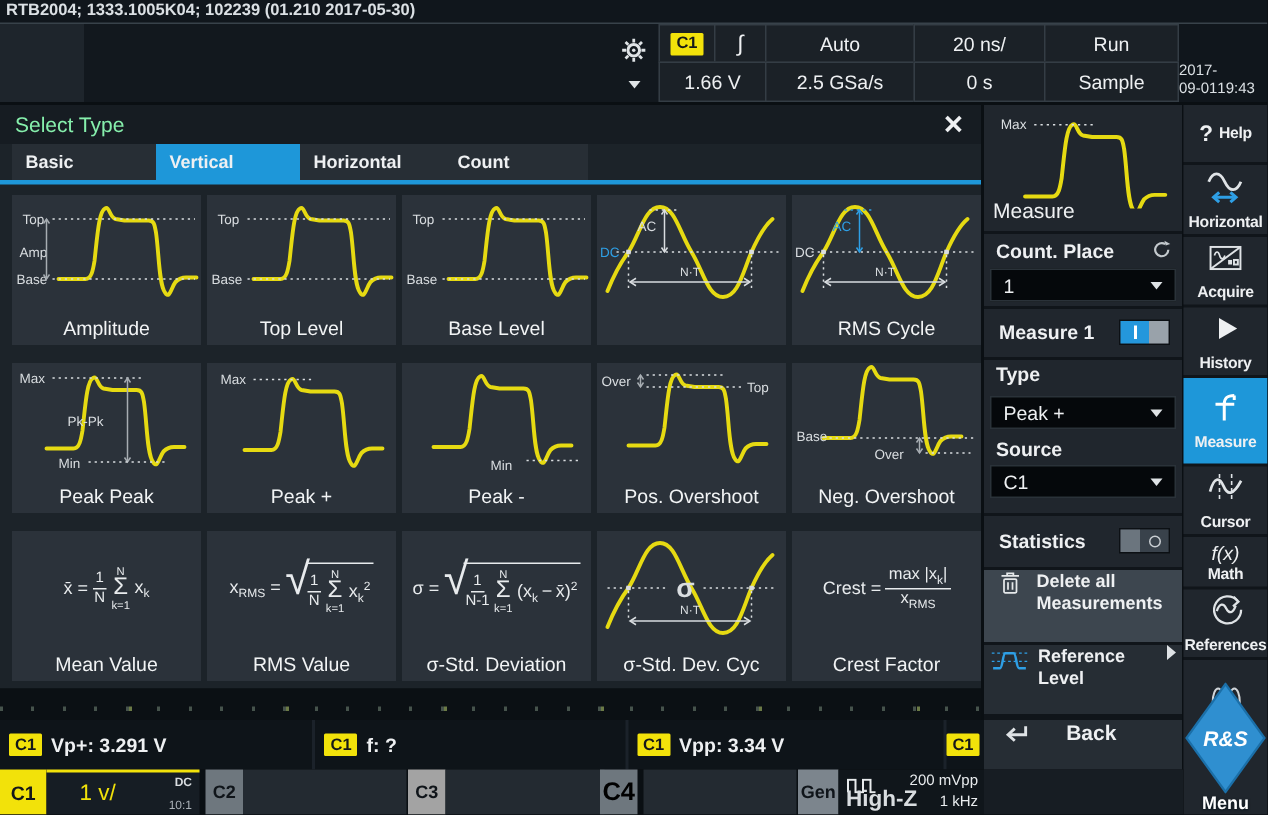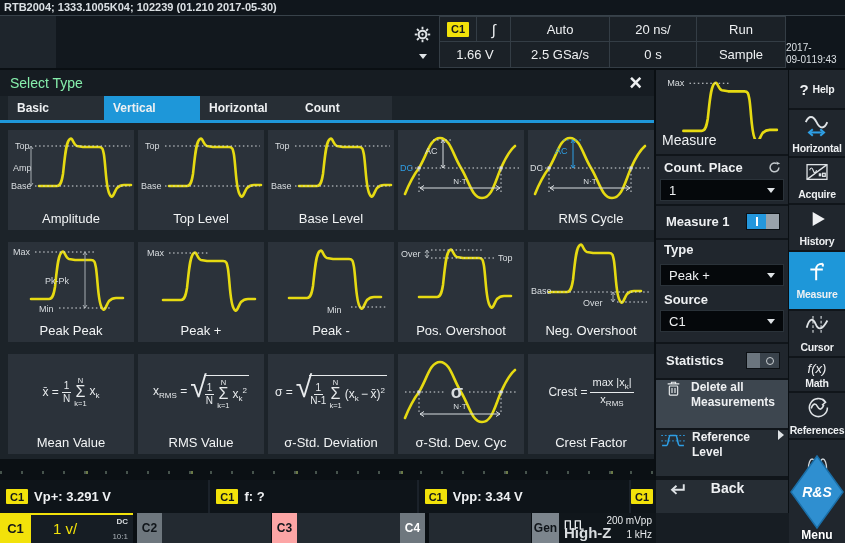--- a/index.html
+++ b/index.html
@@ -629,25 +629,25 @@
       </div>
     <div id="c1-info">
       <span id="c1-scale">1 v/</span>
       <span id="c1-coup">DC</span>
       <span id="c1-probe">10:1</span>
     </div>
     <div class="ch-tab" style="left:137px;width:25px;background:#6e777e;color:#10151a;font-size:12px">
         <span>C2</span>
       </div>
     <div class="ch-area" style="left:162px;width:109px"></div>
-    <div class="ch-tab" style="left:272px;width:25px;background:#fca5a5;color:#10151a;font-size:12px">
+    <div class="ch-tab" style="left:272px;width:25px;background:#a3a3a3;color:#10151a;font-size:12px">
         <span>C3</span>
       </div>
     <div class="ch-area" style="left:297px;width:106px"></div>
-    <div class="ch-tab" style="left:400px;width:25px;background:#6e777e;color:#ffffff;font-size:12px">
+    <div class="ch-tab" style="left:400px;width:25px;background:#6e777e;color:#000000;font-size:17px">
         <span>C4</span>
       </div>
     <div class="ch-area" style="left:429px;width:102px"></div>
     <div class="ch-tab" style="left:532px;width:27px;background:#7c858d;color:#10151a;font-size:12px">
         <span>Gen</span>
       </div>
     <div id="gen-info">
       <span style="position:absolute;left:5px;top:3px">
         <svg viewBox="0 0 24 12" width="21" height="10">
             <path d="M1 11 V1 H7 V11 H13 V1 H19 V11 H23" fill="none" stroke="#e8ebed" stroke-width="1.6"></path>

